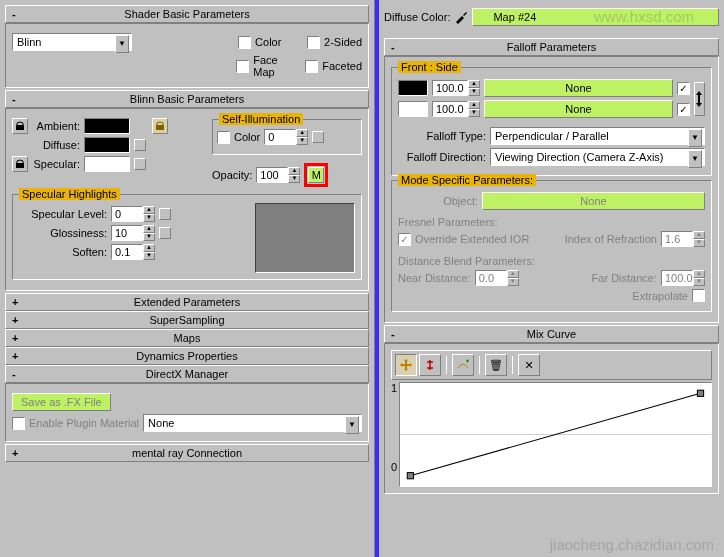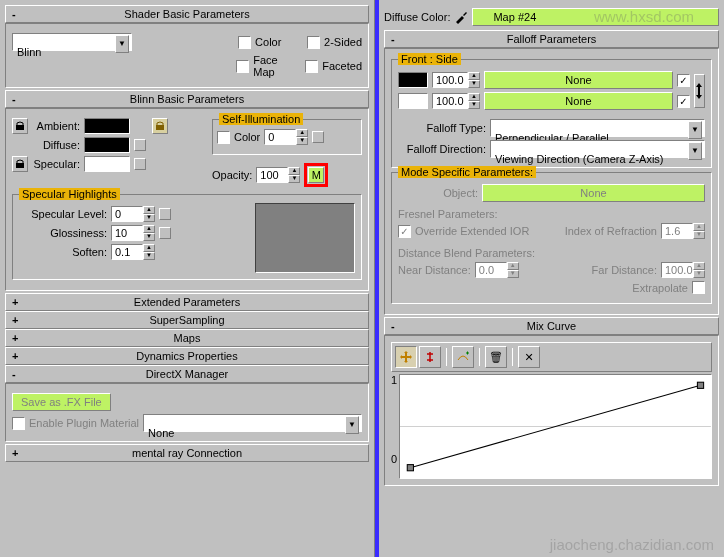--- a/index.html
+++ b/index.html
@@ -8,21 +8,21 @@
 .left-panel { width: 375px; padding: 5px; border-right: 1px solid #808080; }
 .right-panel { width: 349px; padding: 5px; border-left: 4px solid #3a2cff; }
 .rollout { margin-bottom: 2px; }
 .rollout-header { background: #c0c0c0; border: 1px solid; border-color: #fff #808080 #808080 #fff; padding: 2px 6px; text-align: center; position: relative; cursor: pointer; }
 .rollout-toggle { position: absolute; left: 6px; top: 2px; font-weight: bold; }
 .rollout-body { border: 1px solid; border-color: #808080 #fff #fff #808080; padding: 6px; background: #c0c0c0; }
 .group-box { border: 1px solid; border-color: #808080 #fff #fff #808080; padding: 8px 6px 6px; margin: 4px 0; position: relative; }
 .group-title { position: absolute; top: -7px; left: 6px; background: #eab308; padding: 0 3px; }
 .row { display: flex; align-items: center; margin: 3px 0; gap: 4px; }
 .label { text-align: right; }
-.dropdown { background: #fff; border: 1px solid; border-color: #808080 #fff #fff #808080; padding: 11px 14px 1px 4px; position: relative; display: inline-block; height: 18px; line-height: 14px; }
+.dropdown { background: #fff; border: 1px solid; border-color: #808080 #fff #fff #808080; padding: 1px 14px 1px 4px; position: relative; display: inline-block; height: 18px; line-height: 14px; }
 .dropdown::after { content: "▼"; position: absolute; right: 2px; top: 1px; font-size: 8px; background: #c0c0c0; border: 1px solid; border-color: #fff #808080 #808080 #fff; padding: 1px 2px; }
 .checkbox { width: 13px; height: 13px; background: #fff; border: 1px solid; border-color: #808080 #fff #fff #808080; display: inline-flex; align-items: center; justify-content: center; font-size: 10px; }
 .swatch { width: 46px; height: 16px; border: 1px solid; border-color: #808080 #fff #fff #808080; }
 .swatch-black { background: #000; }
 .swatch-white { background: #fff; }
 .spinner { display: flex; }
 .spinner-input { background: #ffffff; border: 1px solid; border-color: #808080 #fff #fff #808080; padding: 1px 3px; width: 32px; height: 16px; text-align: left; }
 .spinner-btns { display: flex; flex-direction: column; }
 .spinner-btn { width: 12px; height: 8px; background: #c0c0c0; border: 1px solid; border-color: #fff #808080 #808080 #fff; font-size: 6px; line-height: 4px; text-align: center; cursor: pointer; }
 .btn { background: #bef264; border: 1px solid; border-color: #fff #808080 #808080 #fff; padding: 2px 8px; cursor: pointer; }
@@ -209,21 +209,21 @@
           <span class="disabled-text">Enable Plugin Material</span>
           <div class="dropdown" style="flex:1">None</div>
         </div>
       </div>
     </div>
 
     <div class="rollout-header"><span class="rollout-toggle">+</span><span>mental ray Connection</span></div>
   </div>
 
   <div class="right-panel">
-    <div class="row" style="margin-bottom:4px">
+    <div class="row" style="margin-bottom:12px">
       <span>Diffuse Color:</span>
       <svg width="14" height="14">
           <path d="M2 12 L8 6 L10 8 L4 14 Z M9 5 L12 2 L13 3 L10 6" fill="#000"></path>
         </svg>
       <div class="btn btn-wide" style="text-align:left;padding-left:20px">Map #24</div>
     </div>
 
     <div class="rollout">
       <div class="rollout-header"><span class="rollout-toggle">-</span><span>Falloff Parameters</span></div>
       <div class="rollout-body">

